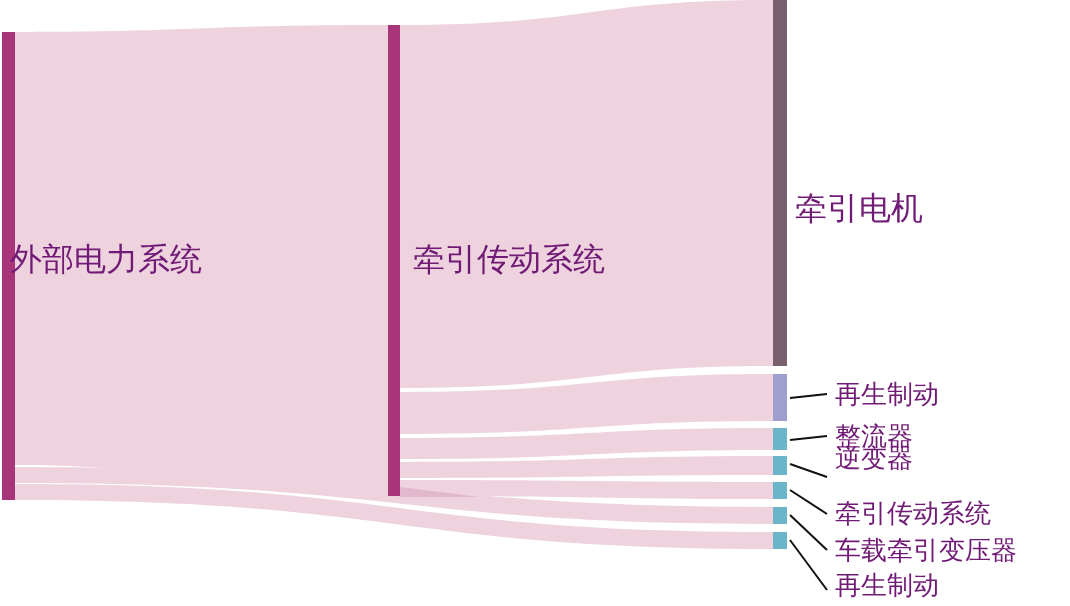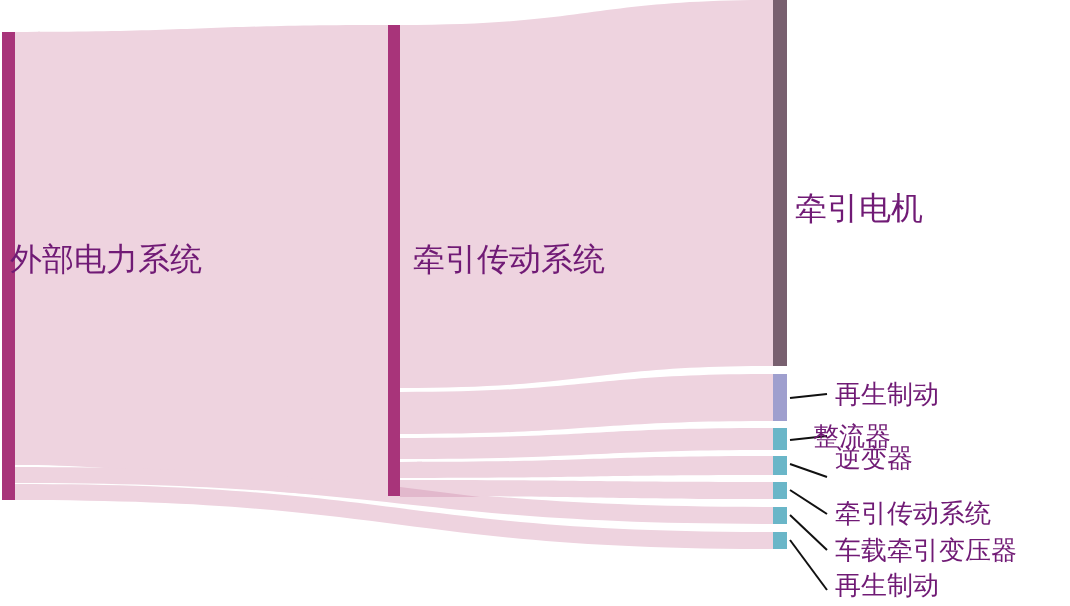--- a/index.html
+++ b/index.html
@@ -54,17 +54,17 @@
     <line x1="790" y1="490" x2="827" y2="514"></line>
     <line x1="790" y1="515" x2="827" y2="550"></line>
     <line x1="790" y1="540" x2="827" y2="590"></line>
   </g>
 </svg>
 
 <div class="node-label big" style="left:10px; top:243px;">外部电力系统</div>
 <div class="node-label big" style="left:413px; top:243px;">牵引传动系统</div>
 <div class="node-label big" style="left:795px; top:192px;">牵引电机</div>
 <div class="node-label small" style="left:835px; top:381px;">再生制动</div>
-<div class="node-label small" style="left:813px; top:423px;">整流器</div>
+<div class="node-label small" style="left:835px; top:423px;">整流器</div>
 <div class="node-label small" style="left:835px; top:445px;">逆变器</div>
 <div class="node-label small" style="left:835px; top:500px;">牵引传动系统</div>
 <div class="node-label small" style="left:835px; top:537px;">车载牵引变压器</div>
 <div class="node-label small" style="left:835px; top:572px;">再生制动</div>
 
 </body></html>

